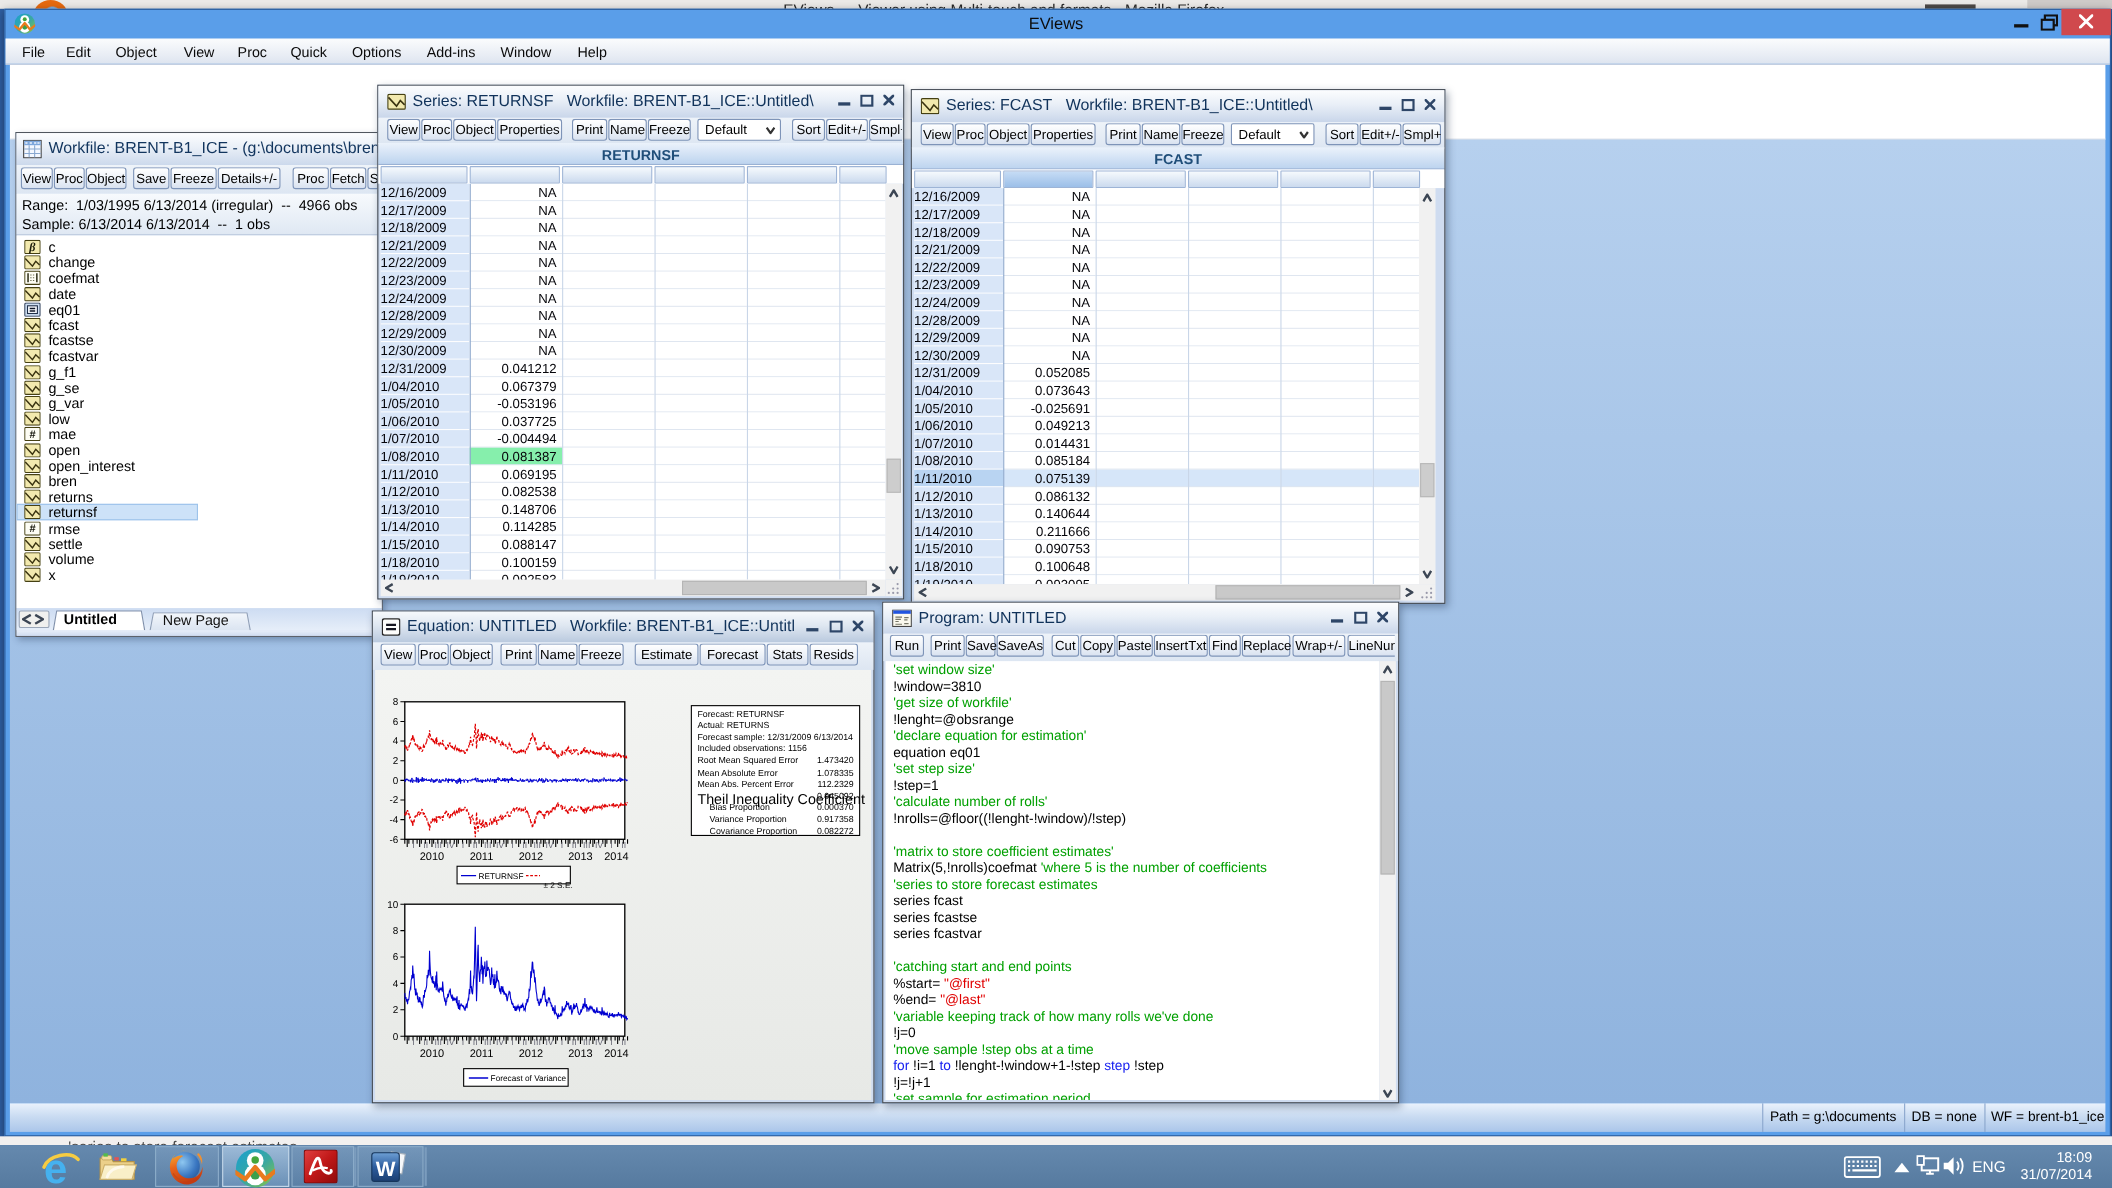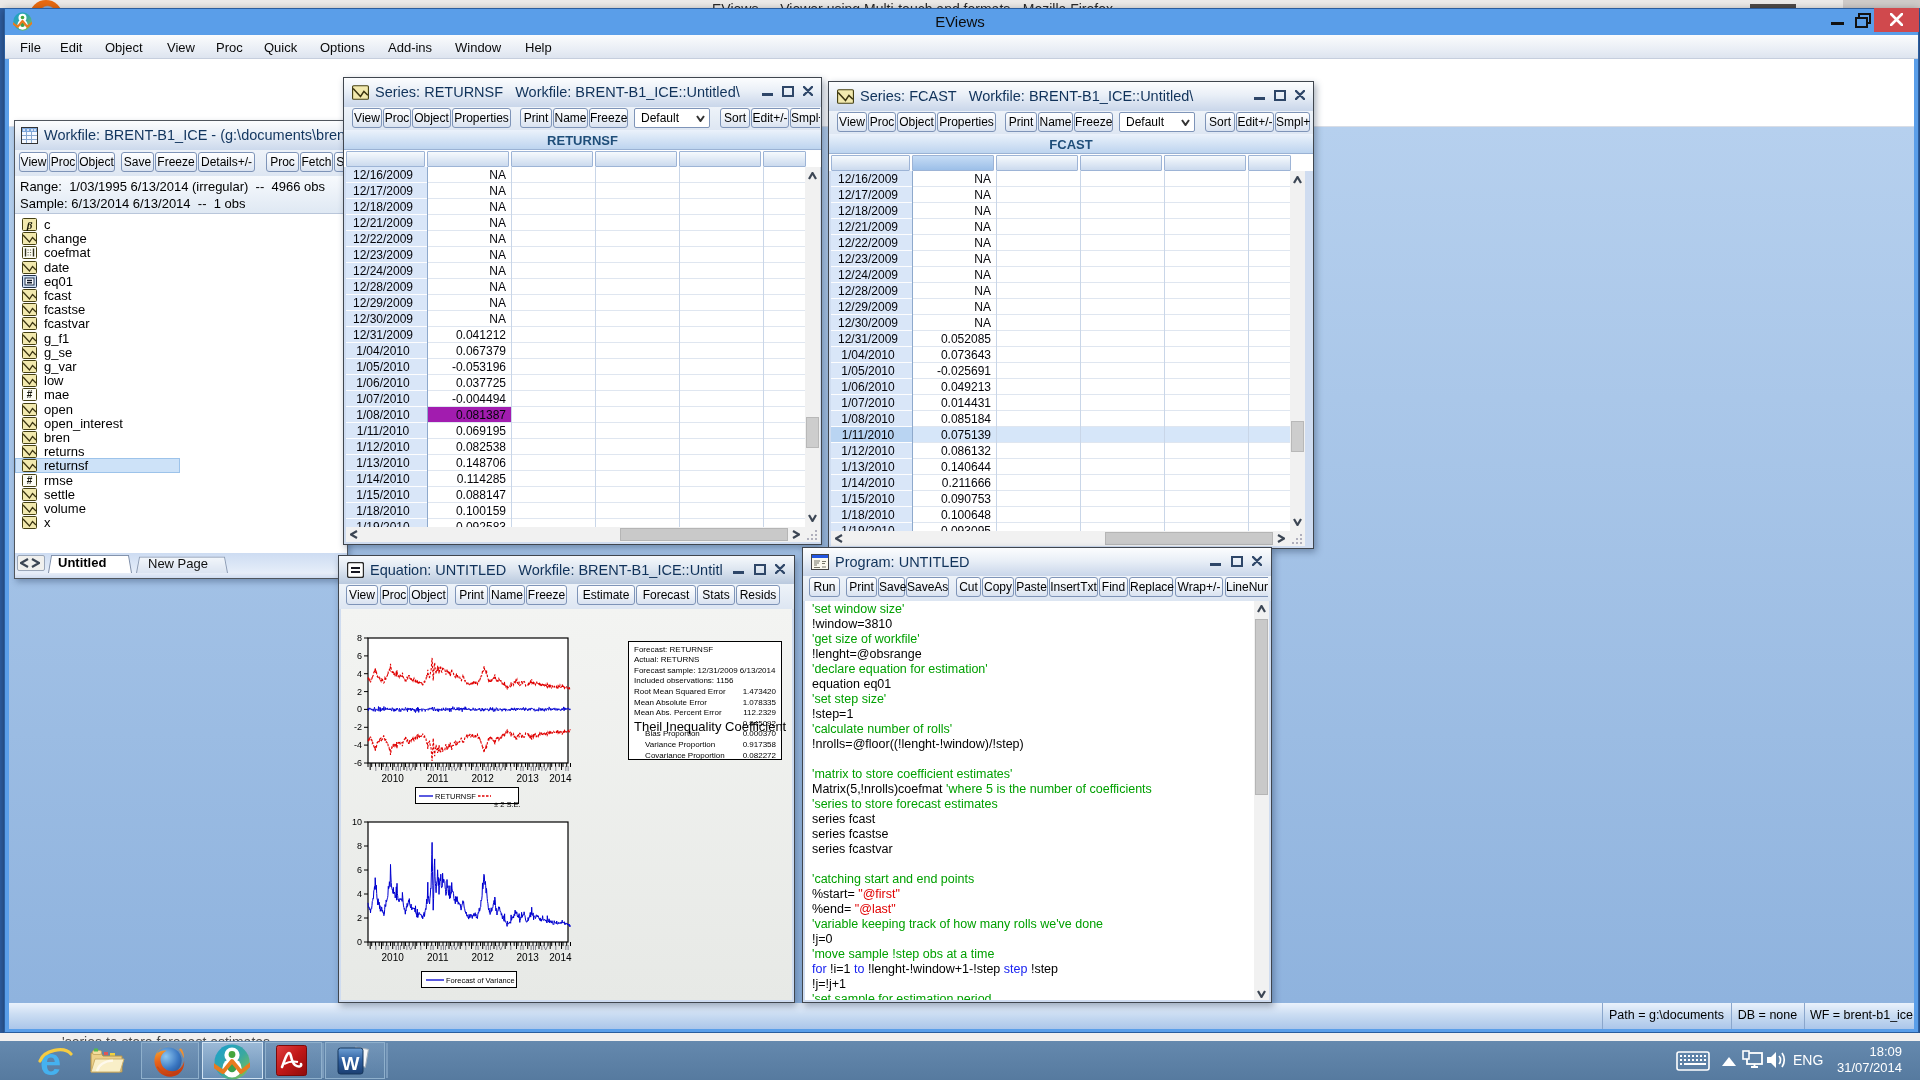--- a/index.html
+++ b/index.html
@@ -1,20 +1,20 @@
 <!DOCTYPE html>
 <html><head><meta charset="utf-8"><style>
 *{margin:0;padding:0;box-sizing:border-box}
 html,body{width:1920px;height:1080px;overflow:hidden}
 body{font-family:"Liberation Sans",sans-serif;background:#2f5fa3;position:relative}
 .a{position:absolute}
 .tb{display:inline-block;height:20px;border:1px solid #7e94b8;border-radius:3px;background:linear-gradient(#ffffff,#ecf1f8 55%,#d9e2f0);font-size:12px;color:#000;line-height:18px;padding:0 5px;margin:2px 1px 0 1px;vertical-align:top;white-space:nowrap}
 .menu span{position:absolute;top:5px;font-size:13px;color:#0a0a0a}
 .drow{position:absolute;height:16px;font-size:12px;color:#05050a}
-.dcell{position:absolute;left:0;top:0;bottom:0;background:#d9e6f8;border-bottom:1px solid #fdfdfe;text-align:center;padding:1px 7px 12px 0}
+.dcell{position:absolute;left:0;top:0;bottom:0;background:#d9e6f8;border-bottom:1px solid #fdfdfe;text-align:left;padding:1px 7px 12px 0}
 .vcell{position:absolute;top:0;bottom:0;border-bottom:1px solid #dfe6f0;text-align:right;padding:1px 5px 0 0;background:#fff}
 .li{position:absolute;height:14px;font-size:13px;color:#000}
 .lit{position:absolute;left:30px;top:-1px}
 .code{position:absolute;font-size:12.5px;line-height:15px;white-space:pre;color:#000}
 .c1{color:#00a000}.c2{color:#e00000}.c3{color:#1822f0}
 .tseg{position:absolute;top:3px;font-size:13px;color:#000;white-space:nowrap}
 </style></head><body>
 <div class="a" style="left:0;top:0;width:1920px;height:8px;background:#eceae8;overflow:hidden"></div>
 <div class="a" style="left:712px;top:1px;width:600px;height:7px;overflow:hidden;font-size:14px;color:#2a2a2a;white-space:nowrap">EViews — Viewer using Multi-touch and formats - Mozilla Firefox</div>
 <div class="a" style="left:28px;top:0;width:36px;height:8px;overflow:hidden">
@@ -422,21 +422,21 @@
     <div class="drow" style="left:0;top:224px;width:459px">
       <div class="dcell" style="width:81px;background:#d9e6f8">1/07/2010</div>
       <div class="vcell" style="left:81px;width:84px;background:#fff">-0.004494</div>
       <div class="vcell" style="left:165px;width:84px;background:#fff"></div>
       <div class="vcell" style="left:249px;width:84px;background:#fff"></div>
       <div class="vcell" style="left:333px;width:84px;background:#fff"></div>
       <div class="vcell" style="left:417px;width:45px;background:#fff"></div>
     </div>
     <div class="drow" style="left:0;top:240px;width:459px">
       <div class="dcell" style="width:81px;background:#d9e6f8">1/08/2010</div>
-      <div class="vcell" style="left:81px;width:84px;background:#a21caf">0.081387</div>
+      <div class="vcell" style="left:81px;width:84px;background:#86efac">0.081387</div>
       <div class="vcell" style="left:165px;width:84px;background:#fff"></div>
       <div class="vcell" style="left:249px;width:84px;background:#fff"></div>
       <div class="vcell" style="left:333px;width:84px;background:#fff"></div>
       <div class="vcell" style="left:417px;width:45px;background:#fff"></div>
     </div>
     <div class="drow" style="left:0;top:256px;width:459px">
       <div class="dcell" style="width:81px;background:#d9e6f8">1/11/2010</div>
       <div class="vcell" style="left:81px;width:84px;background:#fff">0.069195</div>
       <div class="vcell" style="left:165px;width:84px;background:#fff"></div>
       <div class="vcell" style="left:249px;width:84px;background:#fff"></div>

